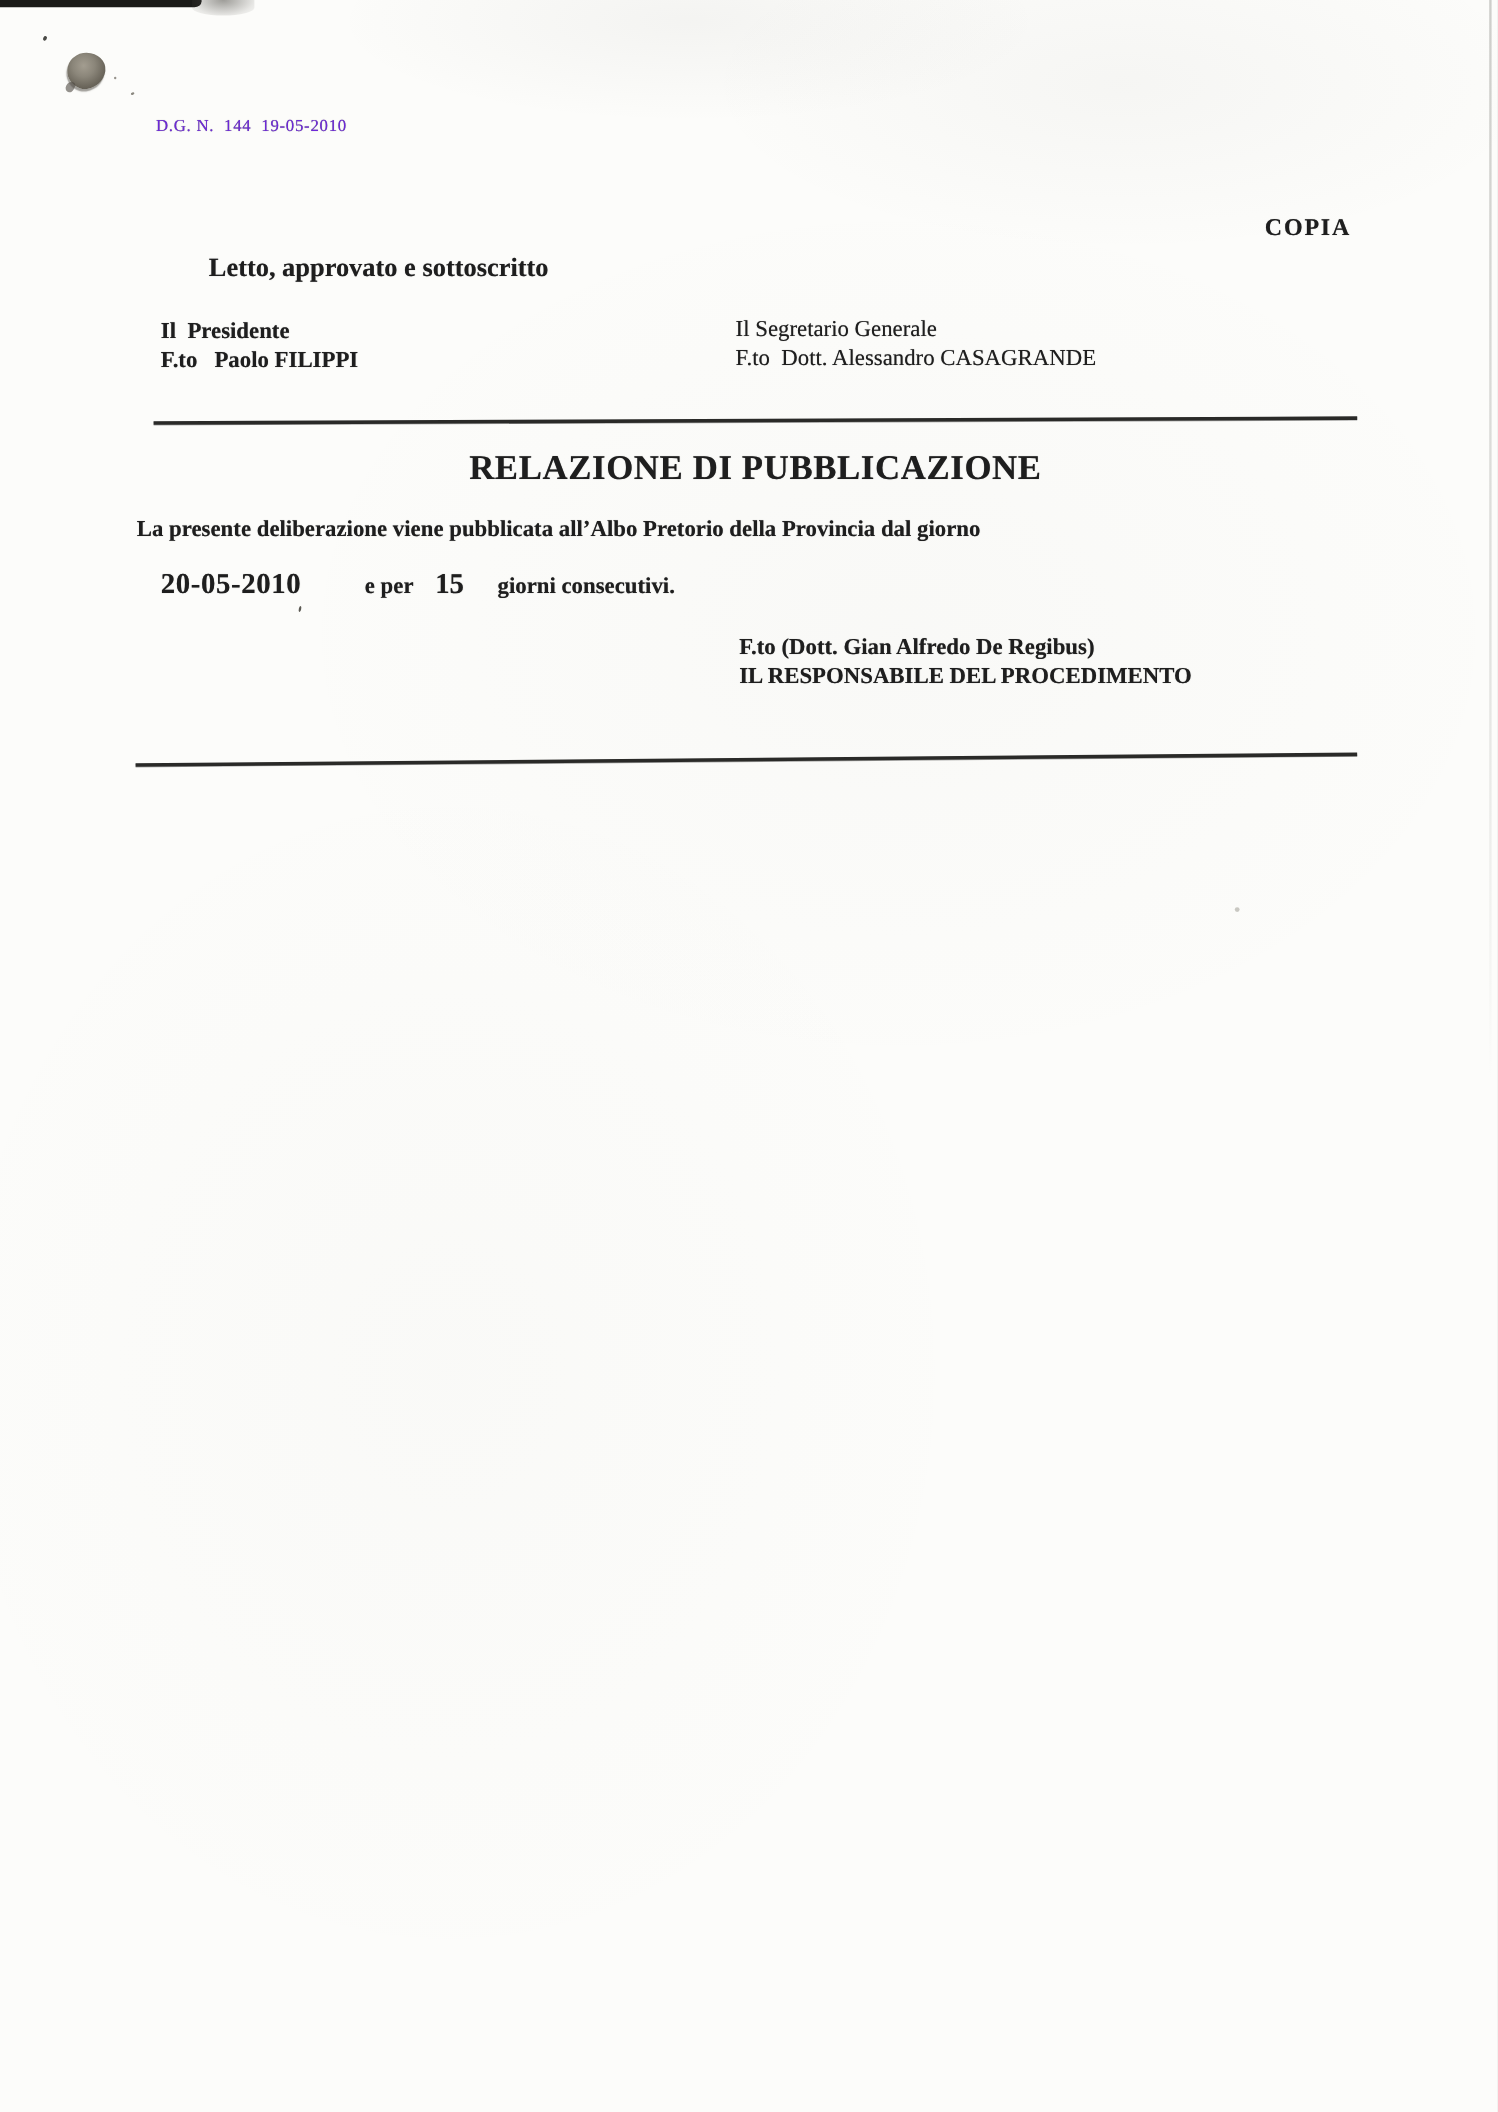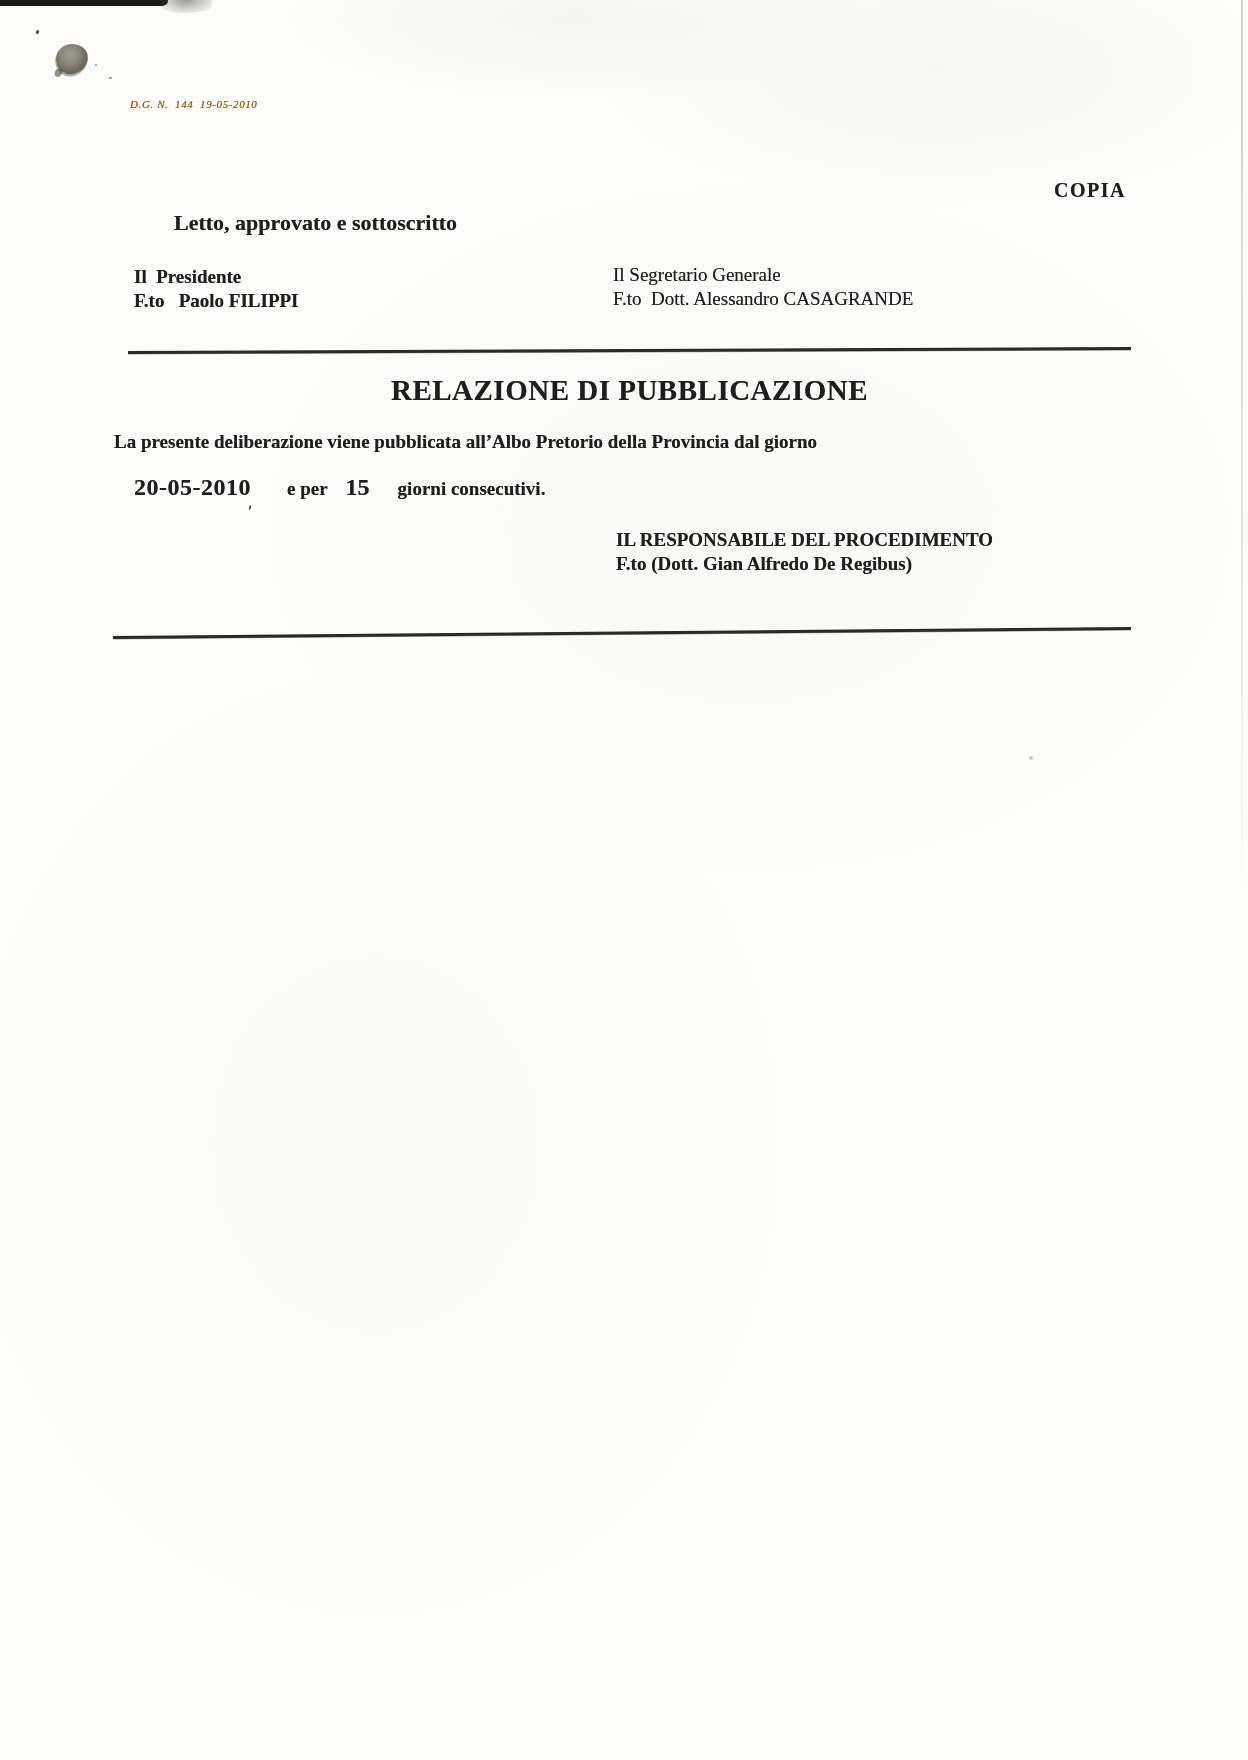--- a/index.html
+++ b/index.html
@@ -98,21 +98,21 @@
   <div class="top-smudge"></div>
   <div class="ink-blot"></div>
   <div class="blot-tail"></div>
   <div class="speck" style="left:36px;top:30px;width:3px;height:4px;background:#4a4a46;transform:rotate(30deg);"></div>
   <div class="speck" style="left:95px;top:64px;width:2px;height:2px;background:#96938c;"></div>
   <div class="speck" style="left:109px;top:77px;width:3px;height:2px;background:#8a877f;transform:rotate(-20deg);"></div>
   <div class="speck" style="left:249px;top:505px;width:2px;height:5px;background:#5c5a54;transform:rotate(12deg);"></div>
   <div class="speck" style="left:1029px;top:756px;width:4px;height:4px;background:#c9c8c2;"></div>
   <div class="edge-line"></div>
 
-  <div class="t" style="left:130px;top:98px;font-size:11px;letter-spacing:0.6px;color:#a16207;font-style:italic;">D.G. N.  144  19-05-2010</div>
+  <div class="t" style="left:130px;top:98px;font-size:14px;letter-spacing:0.6px;color:#6d28d9;">D.G. N.  144  19-05-2010</div>
 
   <div class="t bold" style="left:1054px;top:179px;font-size:20px;letter-spacing:1.5px;">COPIA</div>
 
   <div class="t bold" style="left:134px;top:210px;font-size:22px;margin-left:40px;">Letto, approvato e sottoscritto</div>
 
   <div class="sig-block" style="left:134px;top:265px;font-size:19px;font-weight:bold;">
     <span class="t2">Il  Presidente</span>
     <span class="t2">F.to   Paolo FILIPPI</span>
   </div>
 
@@ -122,25 +122,25 @@
   </div>
 
   <div class="rule" style="left:128px;top:351px;width:1003px;transform:rotate(-0.23deg);transform-origin:left center;"></div>
 
   <div class="t bold" style="left:128px;top:374px;width:1003px;text-align:center;font-size:29px;letter-spacing:0.5px;white-space:normal;">RELAZIONE DI PUBBLICAZIONE</div>
 
   <div class="t bold" style="left:114px;top:431px;font-size:19px;">La presente deliberazione viene pubblicata all’Albo Pretorio della Provincia dal giorno</div>
 
   <div class="dateline" style="left:134px;top:474px;">
     <span class="t2 bold" style="font-size:24px;letter-spacing:0.5px;text-shadow:0 0 0.6px rgba(40,40,40,0.65);text-align:center;">20-05-2010</span>
-    <span class="t2 bold" style="font-size:19px;margin-left:36px;text-shadow:0 0 0.6px rgba(40,40,40,0.65);">e per</span>
+    <span class="t2 bold" style="font-size:19px;margin-left:53px;text-shadow:0 0 0.6px rgba(40,40,40,0.65);">e per</span>
     <span class="t2 bold" style="font-size:24px;margin-left:18px;text-shadow:0 0 0.6px rgba(40,40,40,0.65);">15</span>
     <span class="t2 bold" style="font-size:19px;margin-left:28px;text-shadow:0 0 0.6px rgba(40,40,40,0.65);">giorni consecutivi.</span>
   </div>
 
   <div class="sig-block" style="left:616px;top:528px;font-size:19px;font-weight:bold;">
+    <span class="t2">F.to (Dott. Gian Alfredo De Regibus)</span>
     <span class="t2">IL RESPONSABILE DEL PROCEDIMENTO</span>
-    <span class="t2">F.to (Dott. Gian Alfredo De Regibus)</span>
   </div>
 
   <div class="rule" style="left:113px;top:636px;width:1018px;transform:rotate(-0.5deg);transform-origin:left center;"></div>
 
 </div>
 
 </body></html>

